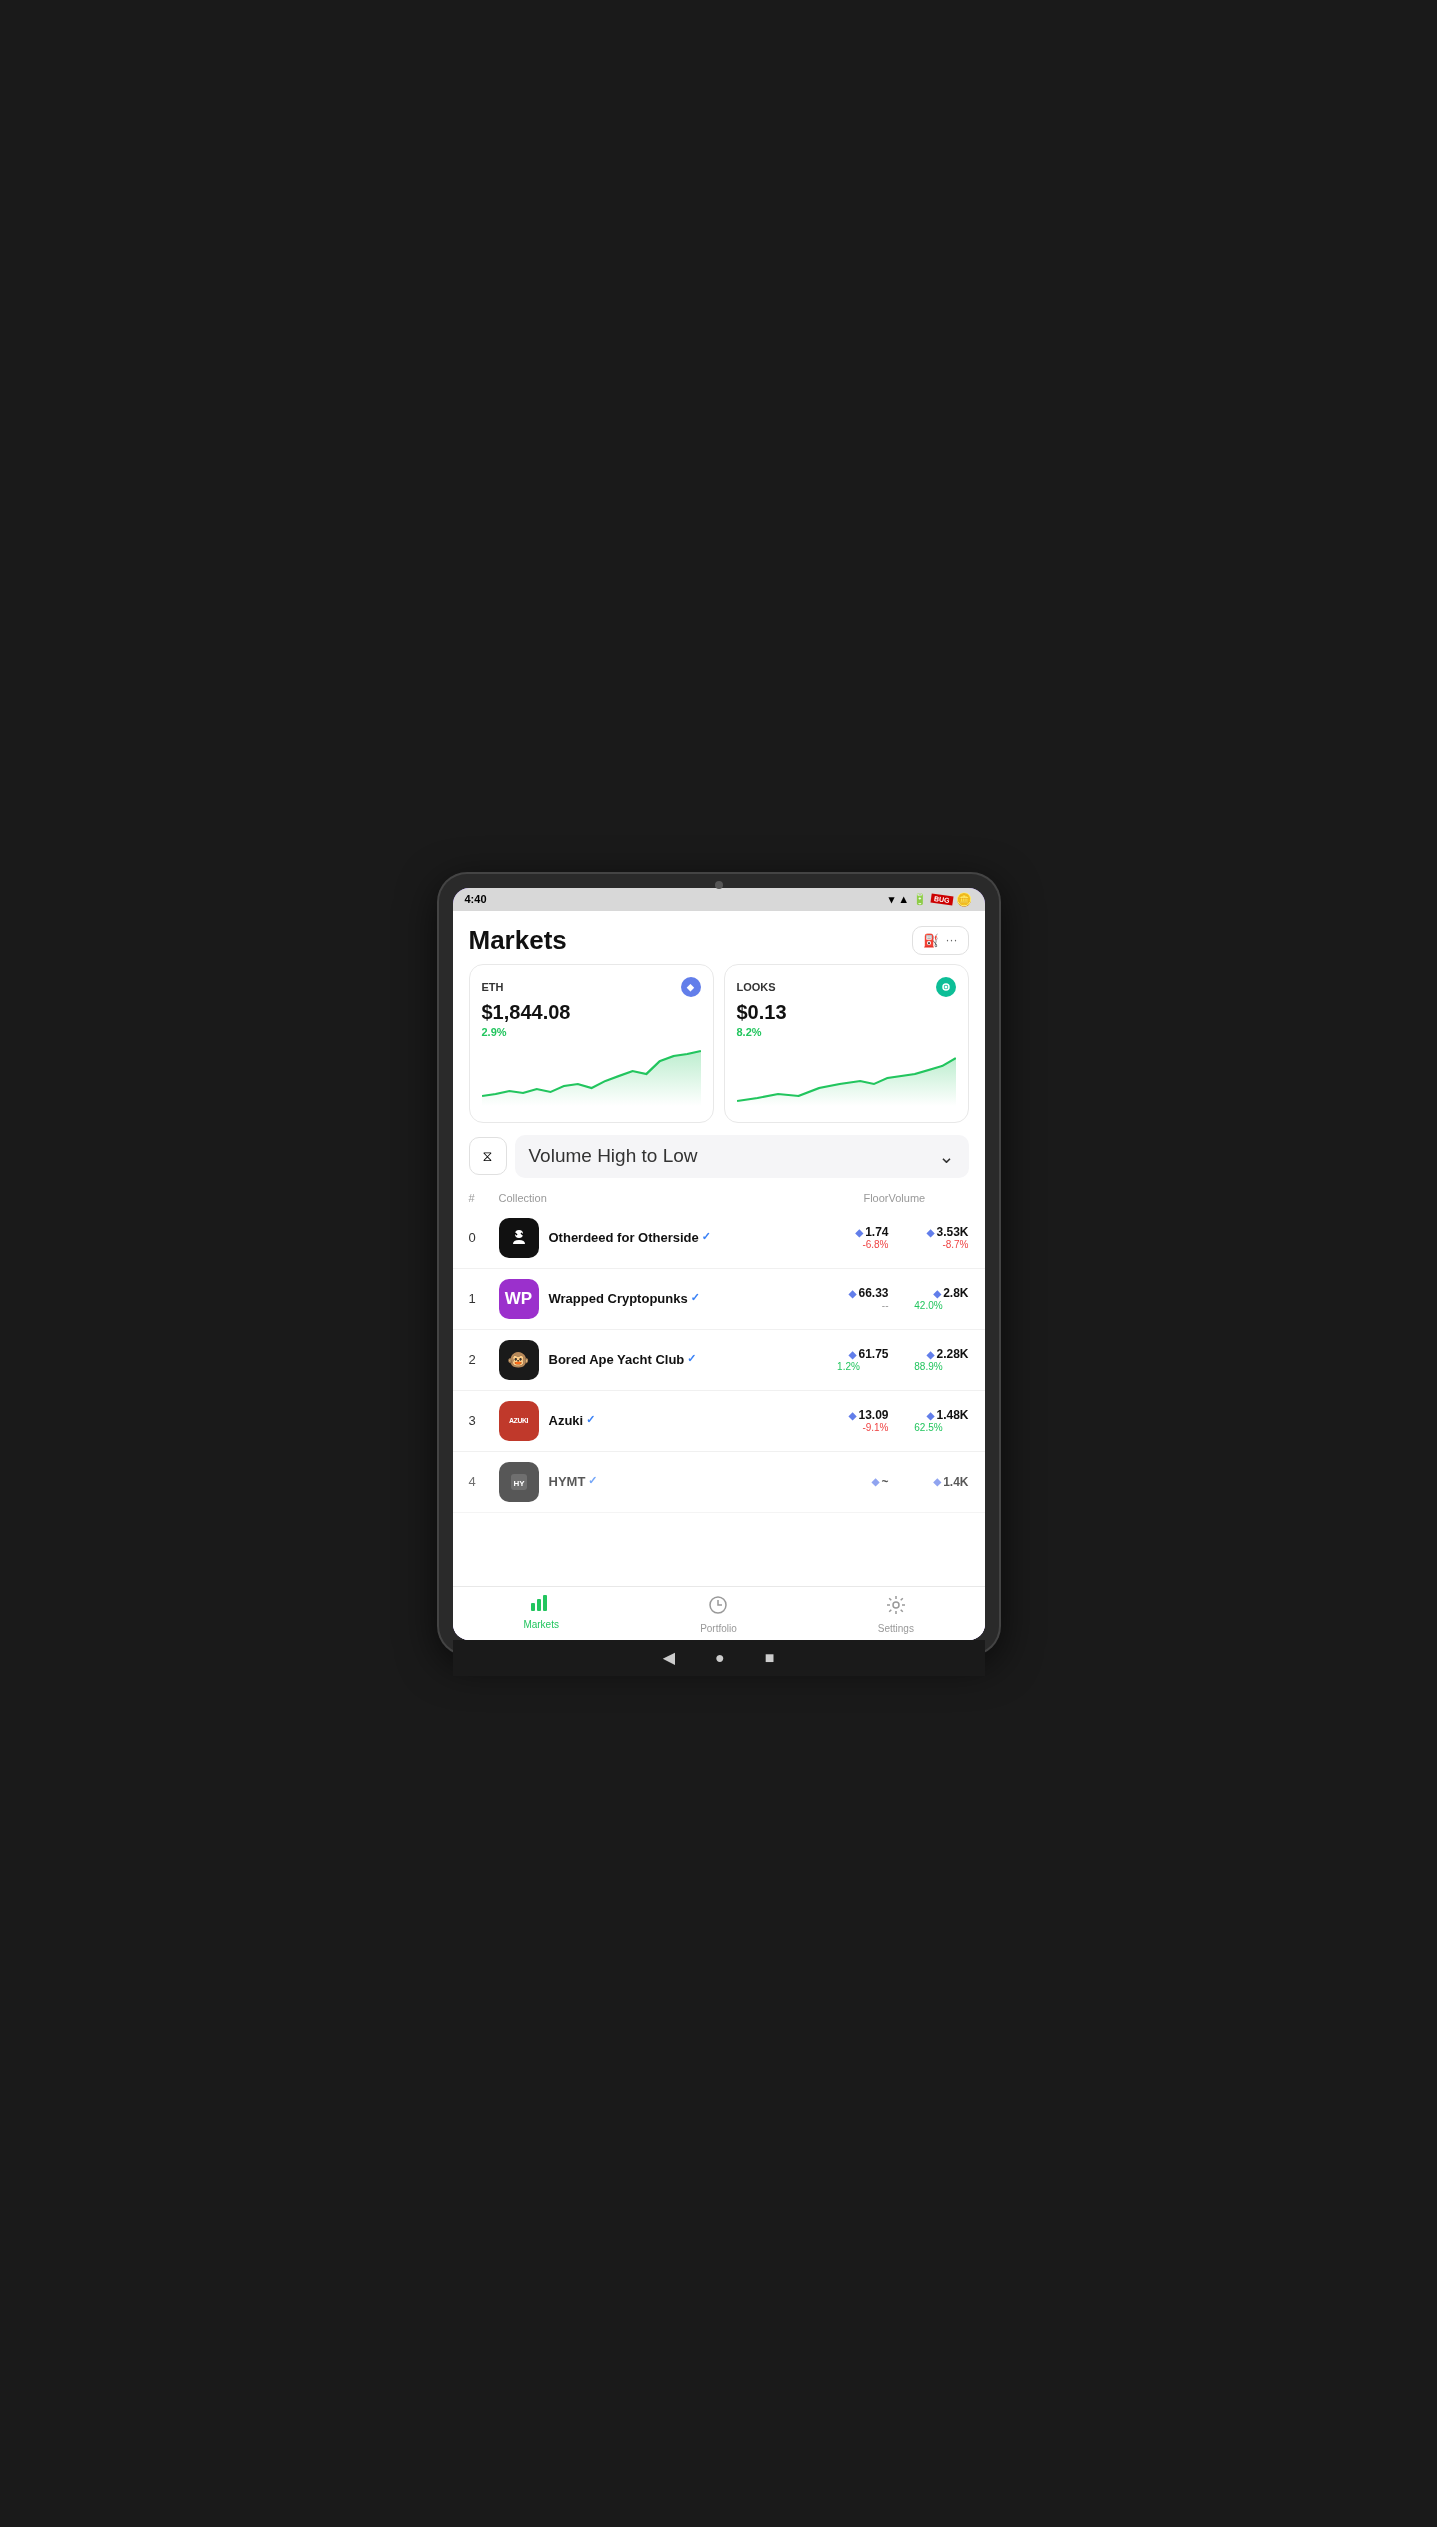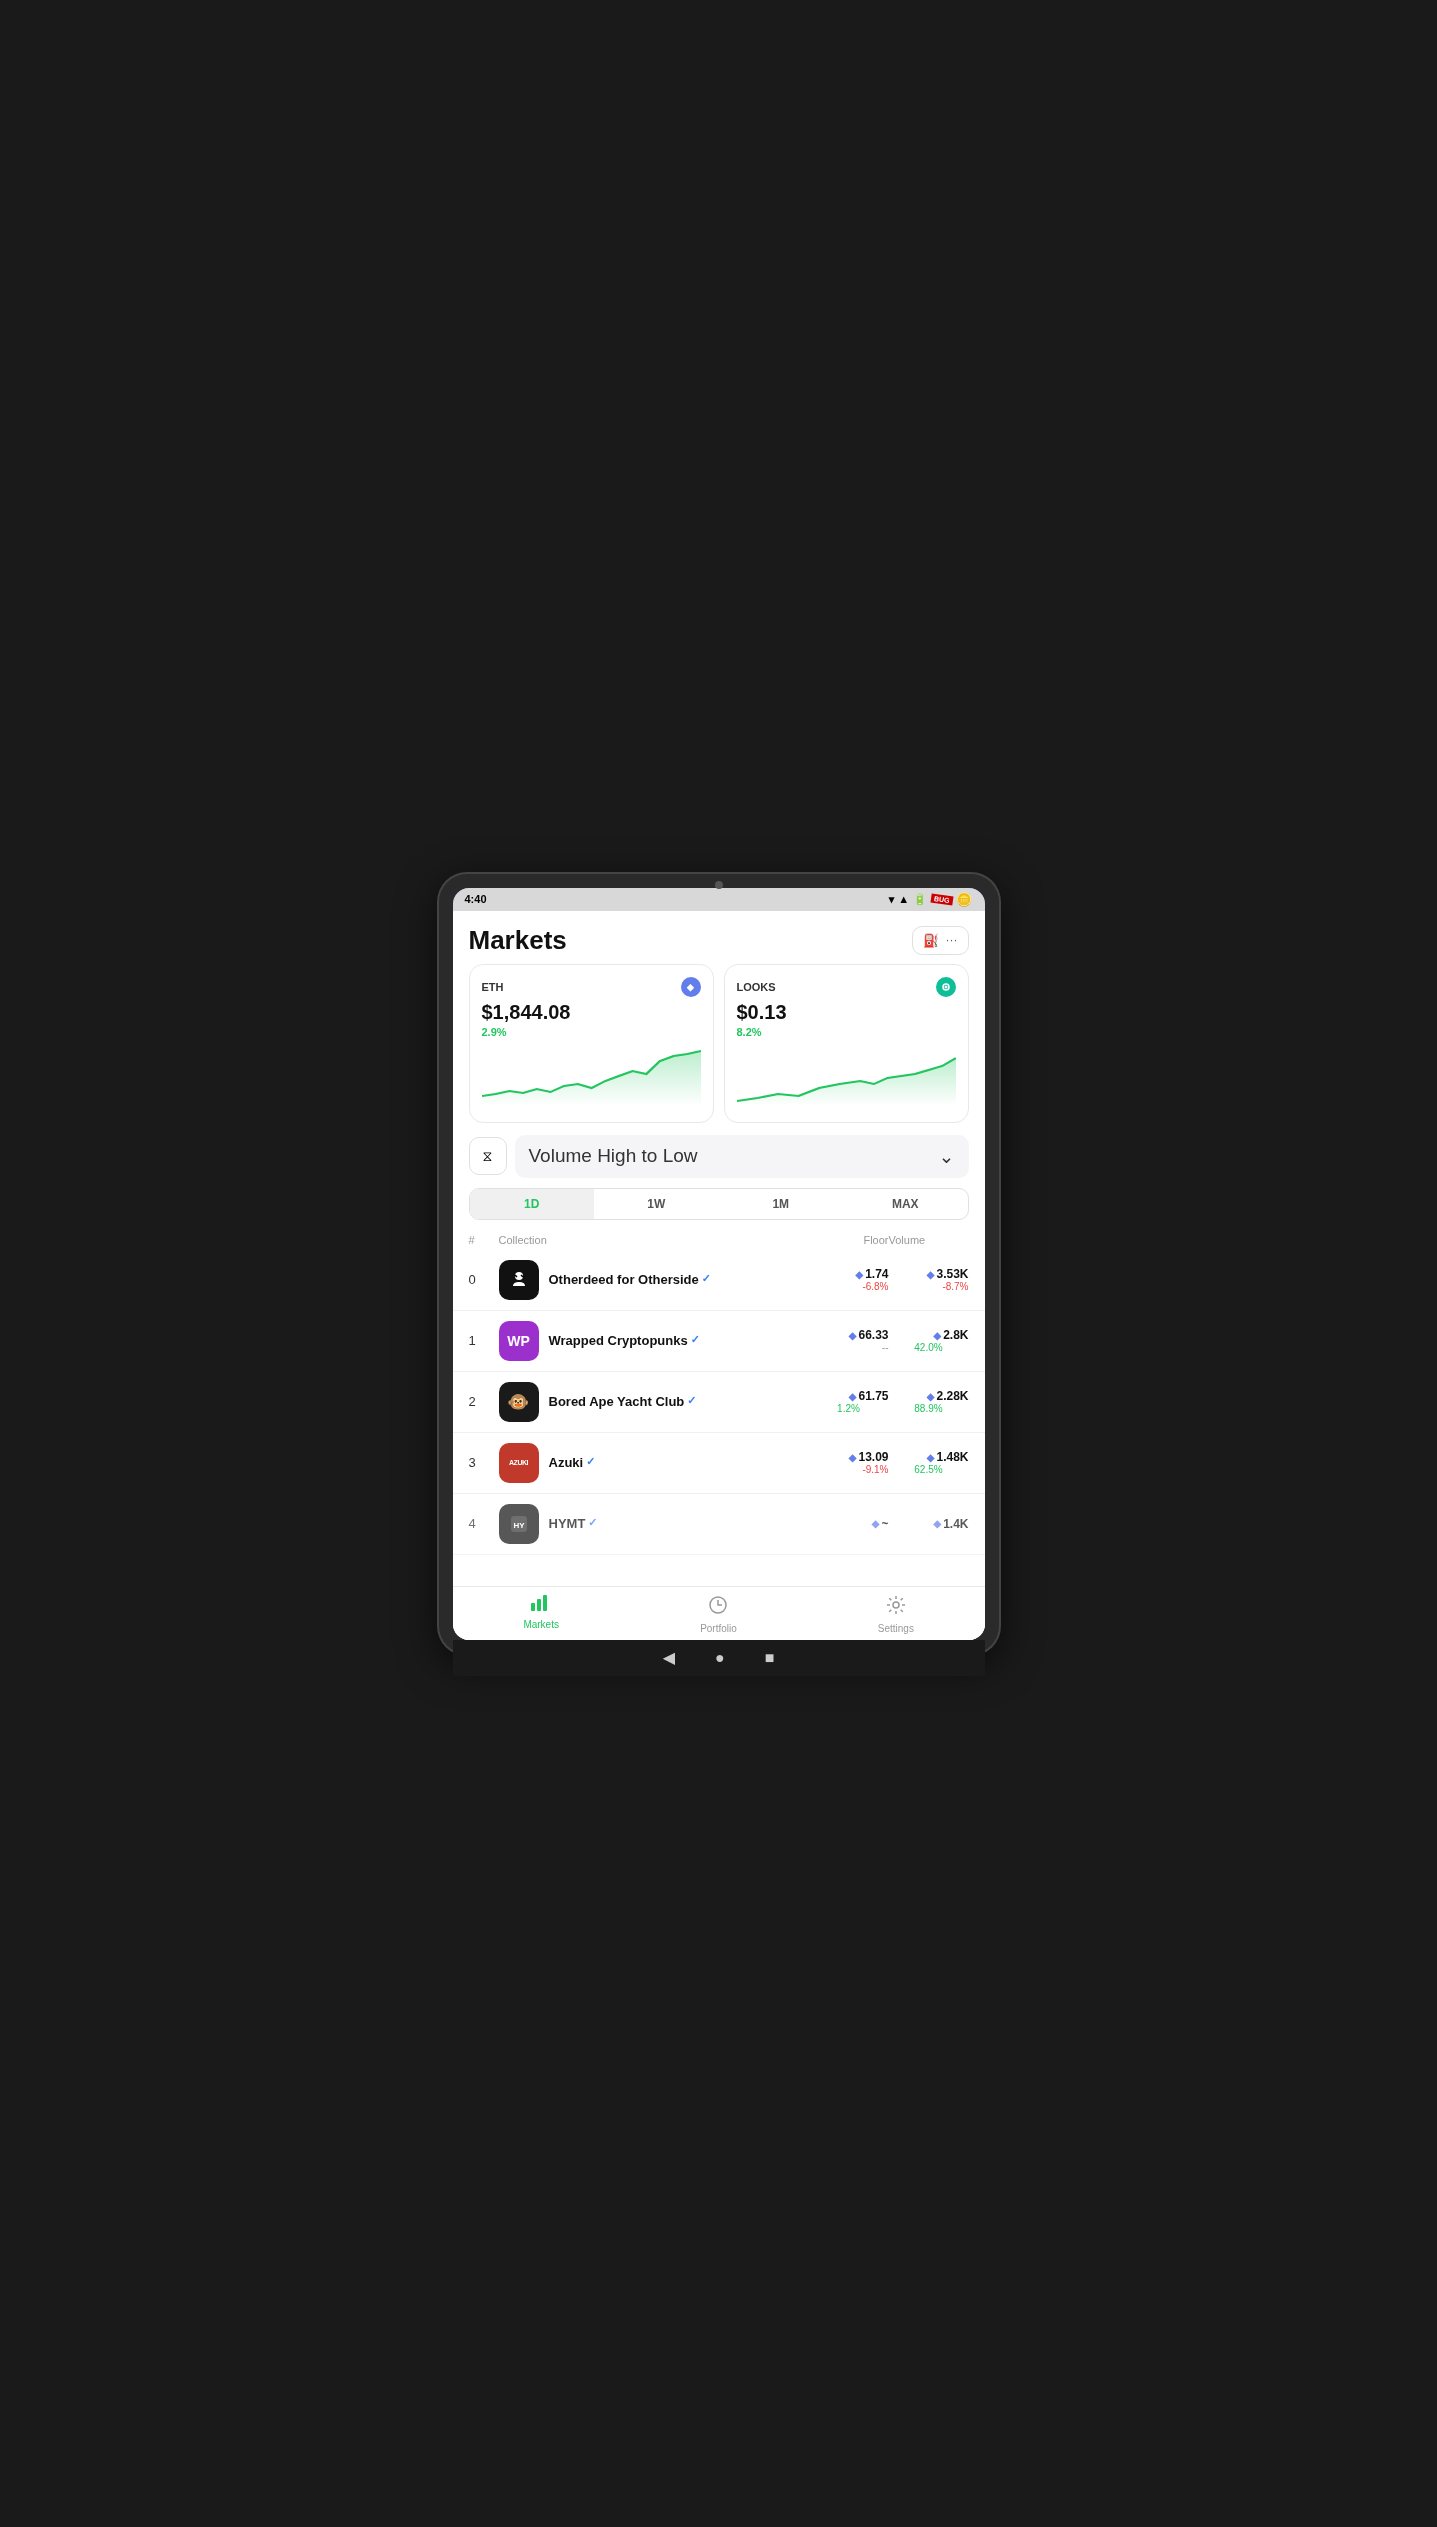--- a/index.html
+++ b/index.html
@@ -476,26 +476,20 @@
       <div class="filter-row">
         <div class="filter-btn">
           <span>⧖</span>
         </div>
         <div class="sort-dropdown">
           <span>Volume High to Low</span>
           <span>⌄</span>
         </div>
       </div>
 
-      <div class="time-tabs">
-        <div class="time-tab active">1D</div>
-        <div class="time-tab">1W</div>
-        <div class="time-tab">1M</div>
-        <div class="time-tab">MAX</div>
-      </div>
 
       <div class="table-header">
         <span class="col-num">#</span>
         <span class="col-collection">Collection</span>
         <span class="col-floor">Floor</span>
         <span class="col-volume">Volume</span>
       </div>
 
       <div class="collection-list">
 
@@ -526,21 +520,21 @@
               <span class="eth-symbol">◆</span>
               <span>3.53K</span>
             </div>
             <div class="change-negative">-8.7%</div>
           </div>
         </div>
 
         <div class="collection-row">
           <div class="row-num">1</div>
           <div class="collection-info">
-            <div class="collection-logo logo-wrapped" style="font-size:14px;font-weight:700;">WP</div>
+            <div class="collection-logo logo-wrapped" style="font-size:17px;font-weight:700;">WP</div>
             <span class="collection-name">
               <span>Wrapped Cryptopunks</span>
               <span class="verified-badge">✓</span>
             </span>
           </div>
           <div class="floor-col">
             <div class="eth-value">
               <span class="eth-symbol">◆</span>
               <span>66.33</span>
             </div>

